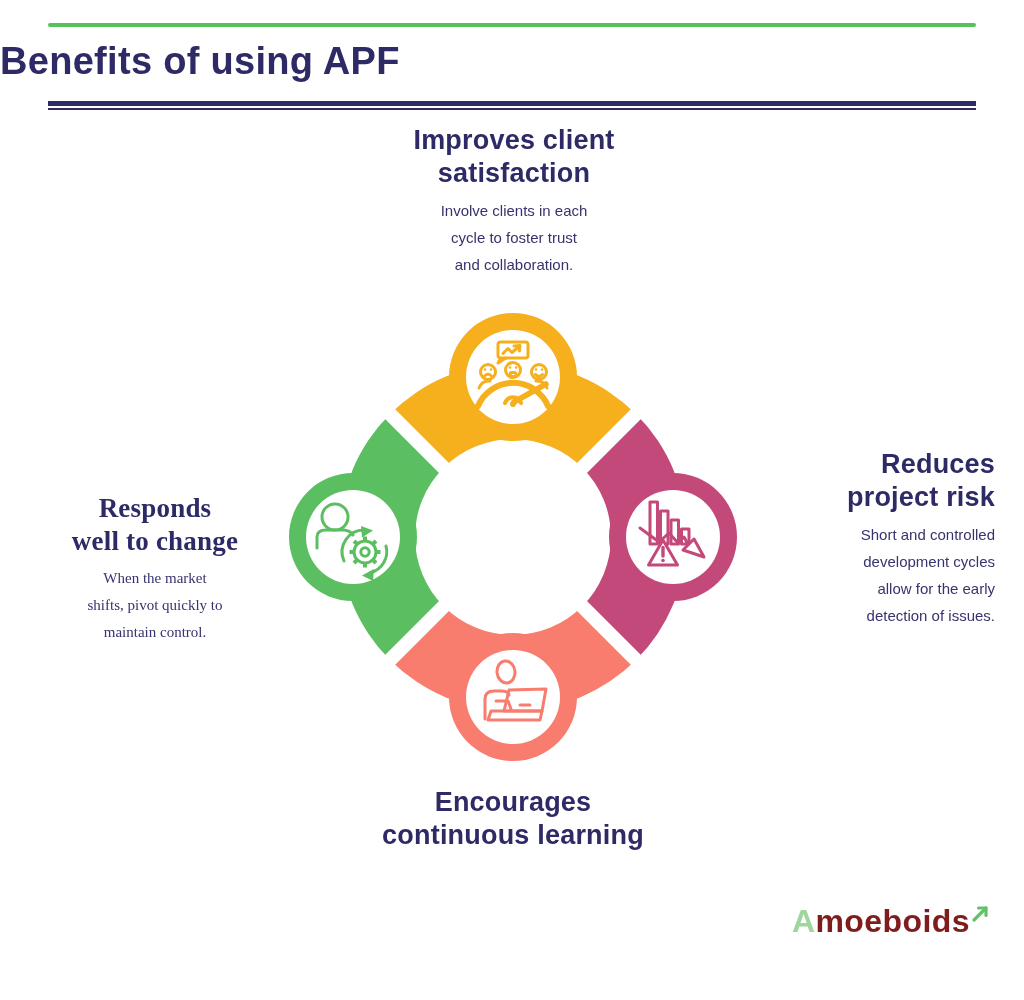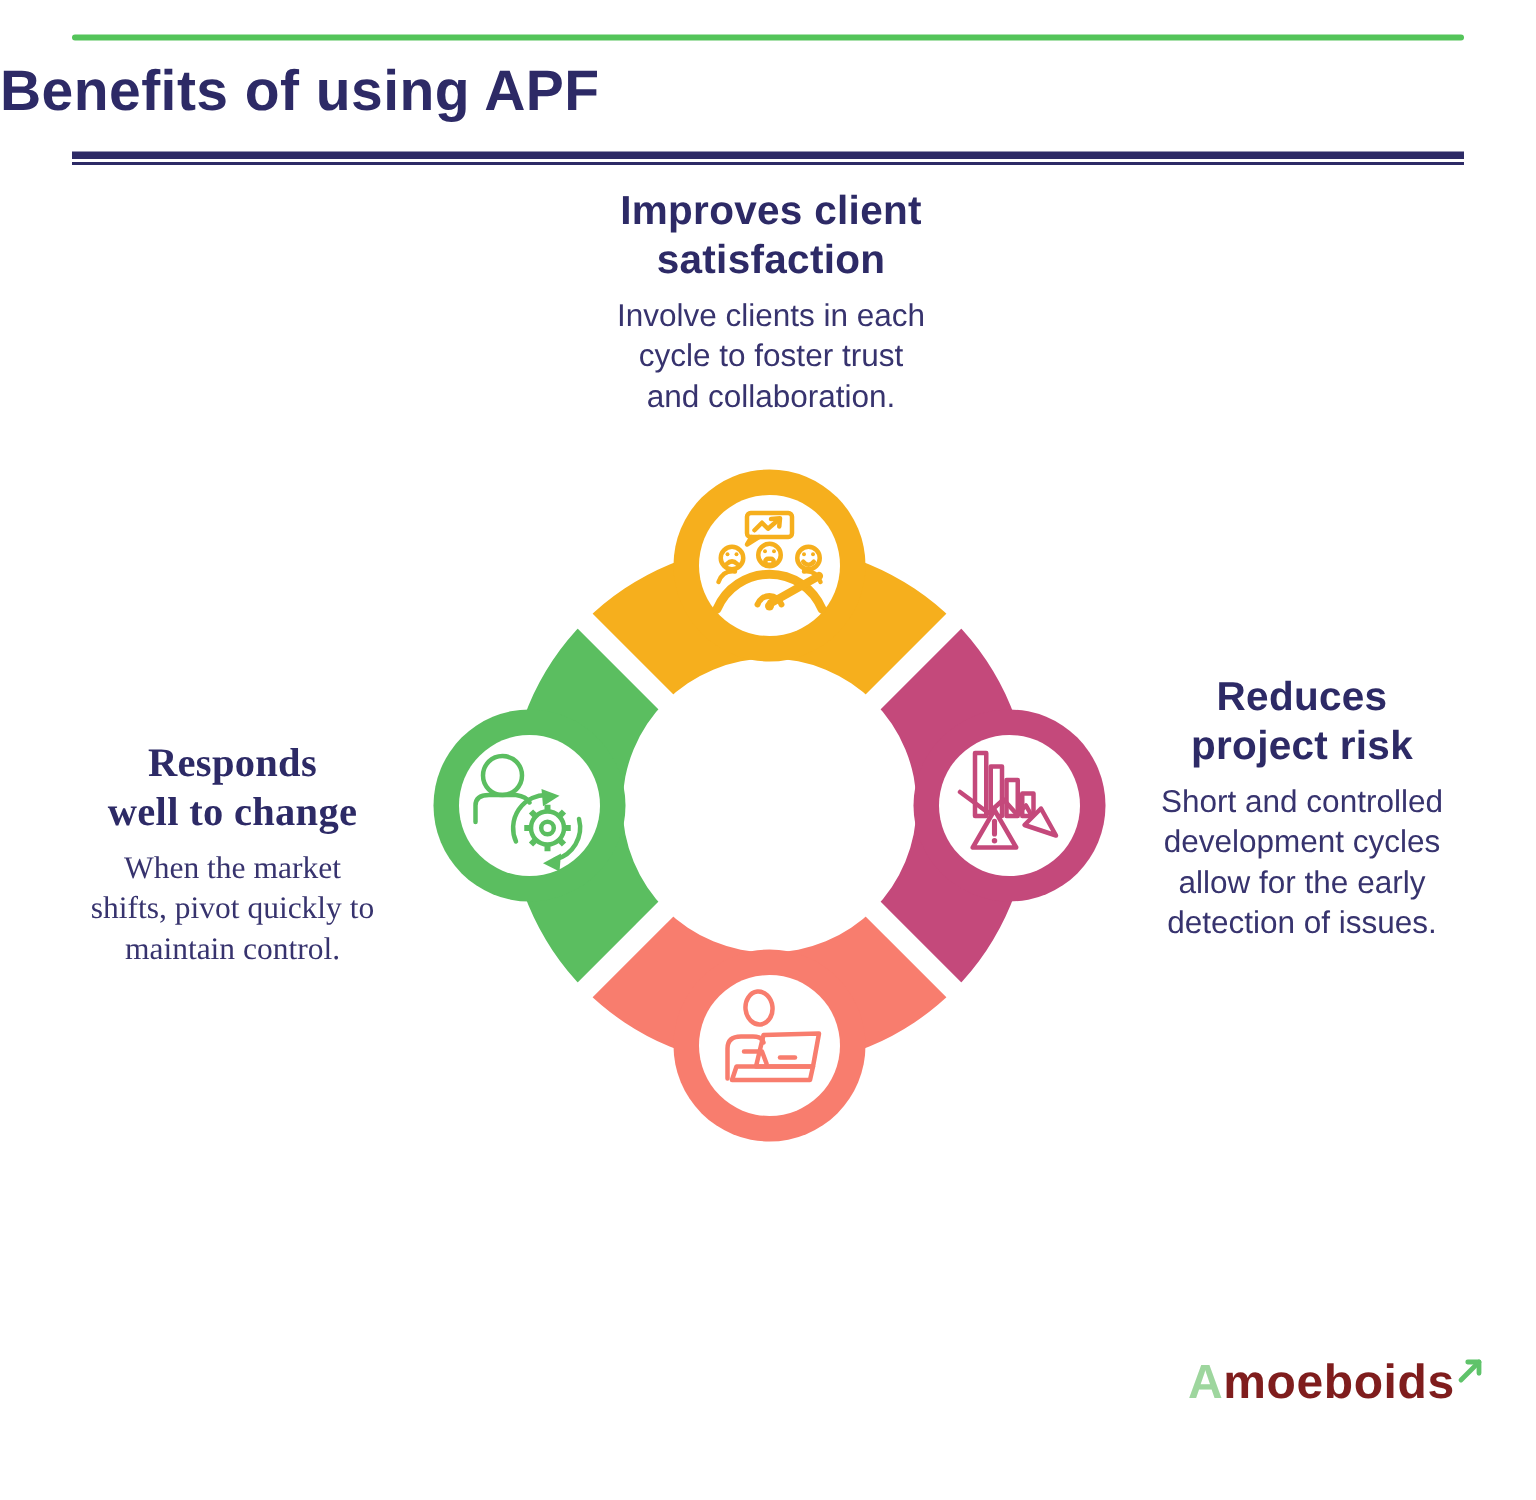--- a/index.html
+++ b/index.html
@@ -14,24 +14,24 @@
   .page-title{left:0;top:40px;width:1024px;text-align:left;
     font-size:38px;font-weight:bold;color:#2D2A66;letter-spacing:.3px;}
   .title-rule{left:48px;top:101px;width:928px;height:2px;
     border-top:5px solid #2D2A66;border-bottom:2px solid #2D2A66;background:transparent;}
   
   .benefit{text-align:center;}
   .benefit h2{
     margin:0;font-size:27px;line-height:33px;font-weight:bold;color:#2D2A66;
     white-space:pre-line;letter-spacing:.2px;}
   .benefit p{
-    margin:7px 0 0 0;font-size:21px;line-height:27px;font-weight:500;color:#37336E;
+    margin:7px 0 0 0;font-size:15px;line-height:27px;font-weight:500;color:#37336E;
     white-space:pre-line;}
   .benefit.top{left:330px;top:124px;width:368px;}
-  .benefit.right{left:741px;top:448px;width:254px;}
+  .benefit.right{left:741px;top:448px;width:254px;text-align:right;}
   .benefit.bottom{left:321px;top:786px;width:384px;}
   .benefit.left{left:23px;top:492px;width:264px;font-family:Liberation Serif, serif;}
   
   .diagram{left:285px;top:309px;width:456px;height:456px;}
   
   .logo{left:792px;top:903px;width:215px;display:flex;align-items:flex-start;
     font-size:32px;font-weight:bold;letter-spacing:.4px;}
   .logo .first{color:#9ED69E;}
   .logo .rest{color:#7f1d1d;}
   .logo svg{margin-top:1px;margin-left:1px;}
@@ -52,20 +52,22 @@
 </div>
 <div class="abs benefit right">
   <h2>Reduces
 project risk</h2>
   <p>Short and controlled
 development cycles
 allow for the early
 detection of issues.</p>
 </div>
 <div class="abs benefit bottom">
+  <h2>Encourages
+continuous learning</h2>
 </div>
 <div class="abs benefit left">
   <h2>Responds
 well to change</h2>
   <p>When the market
 shifts, pivot quickly to
 maintain control.</p>
 </div>
 
 <svg class="abs diagram" viewBox="-228 -228 456 456" xmlns="http://www.w3.org/2000/svg">

